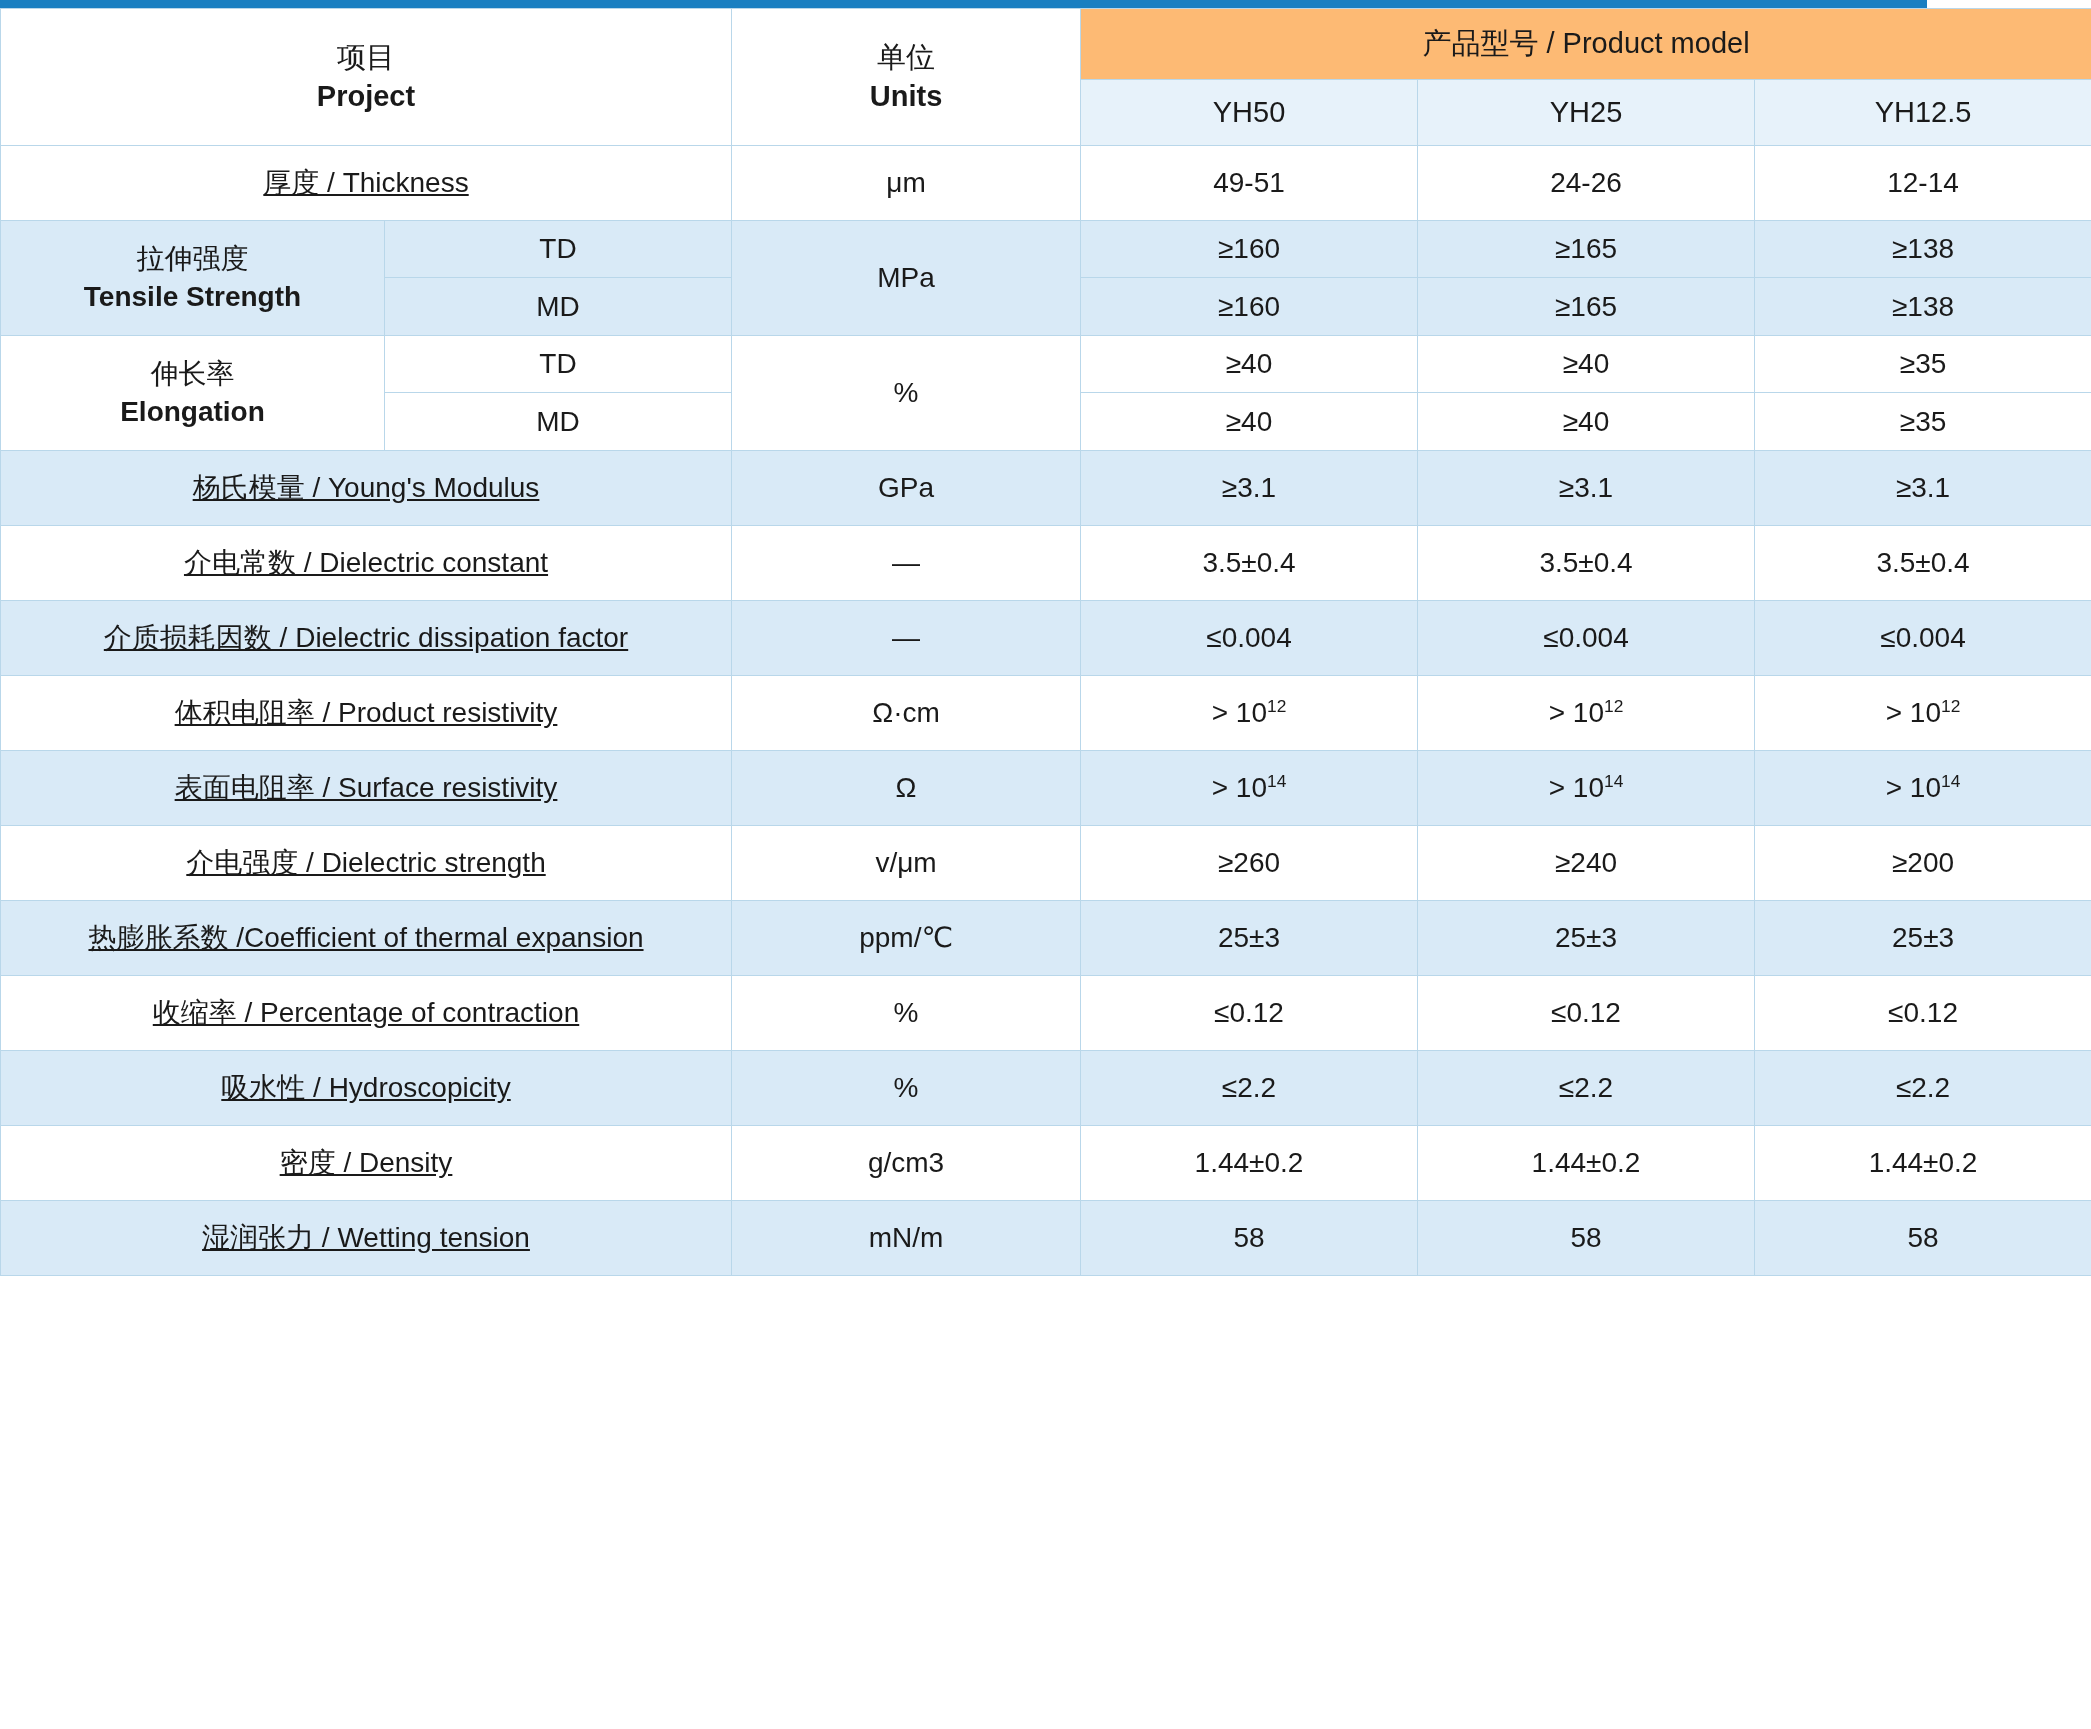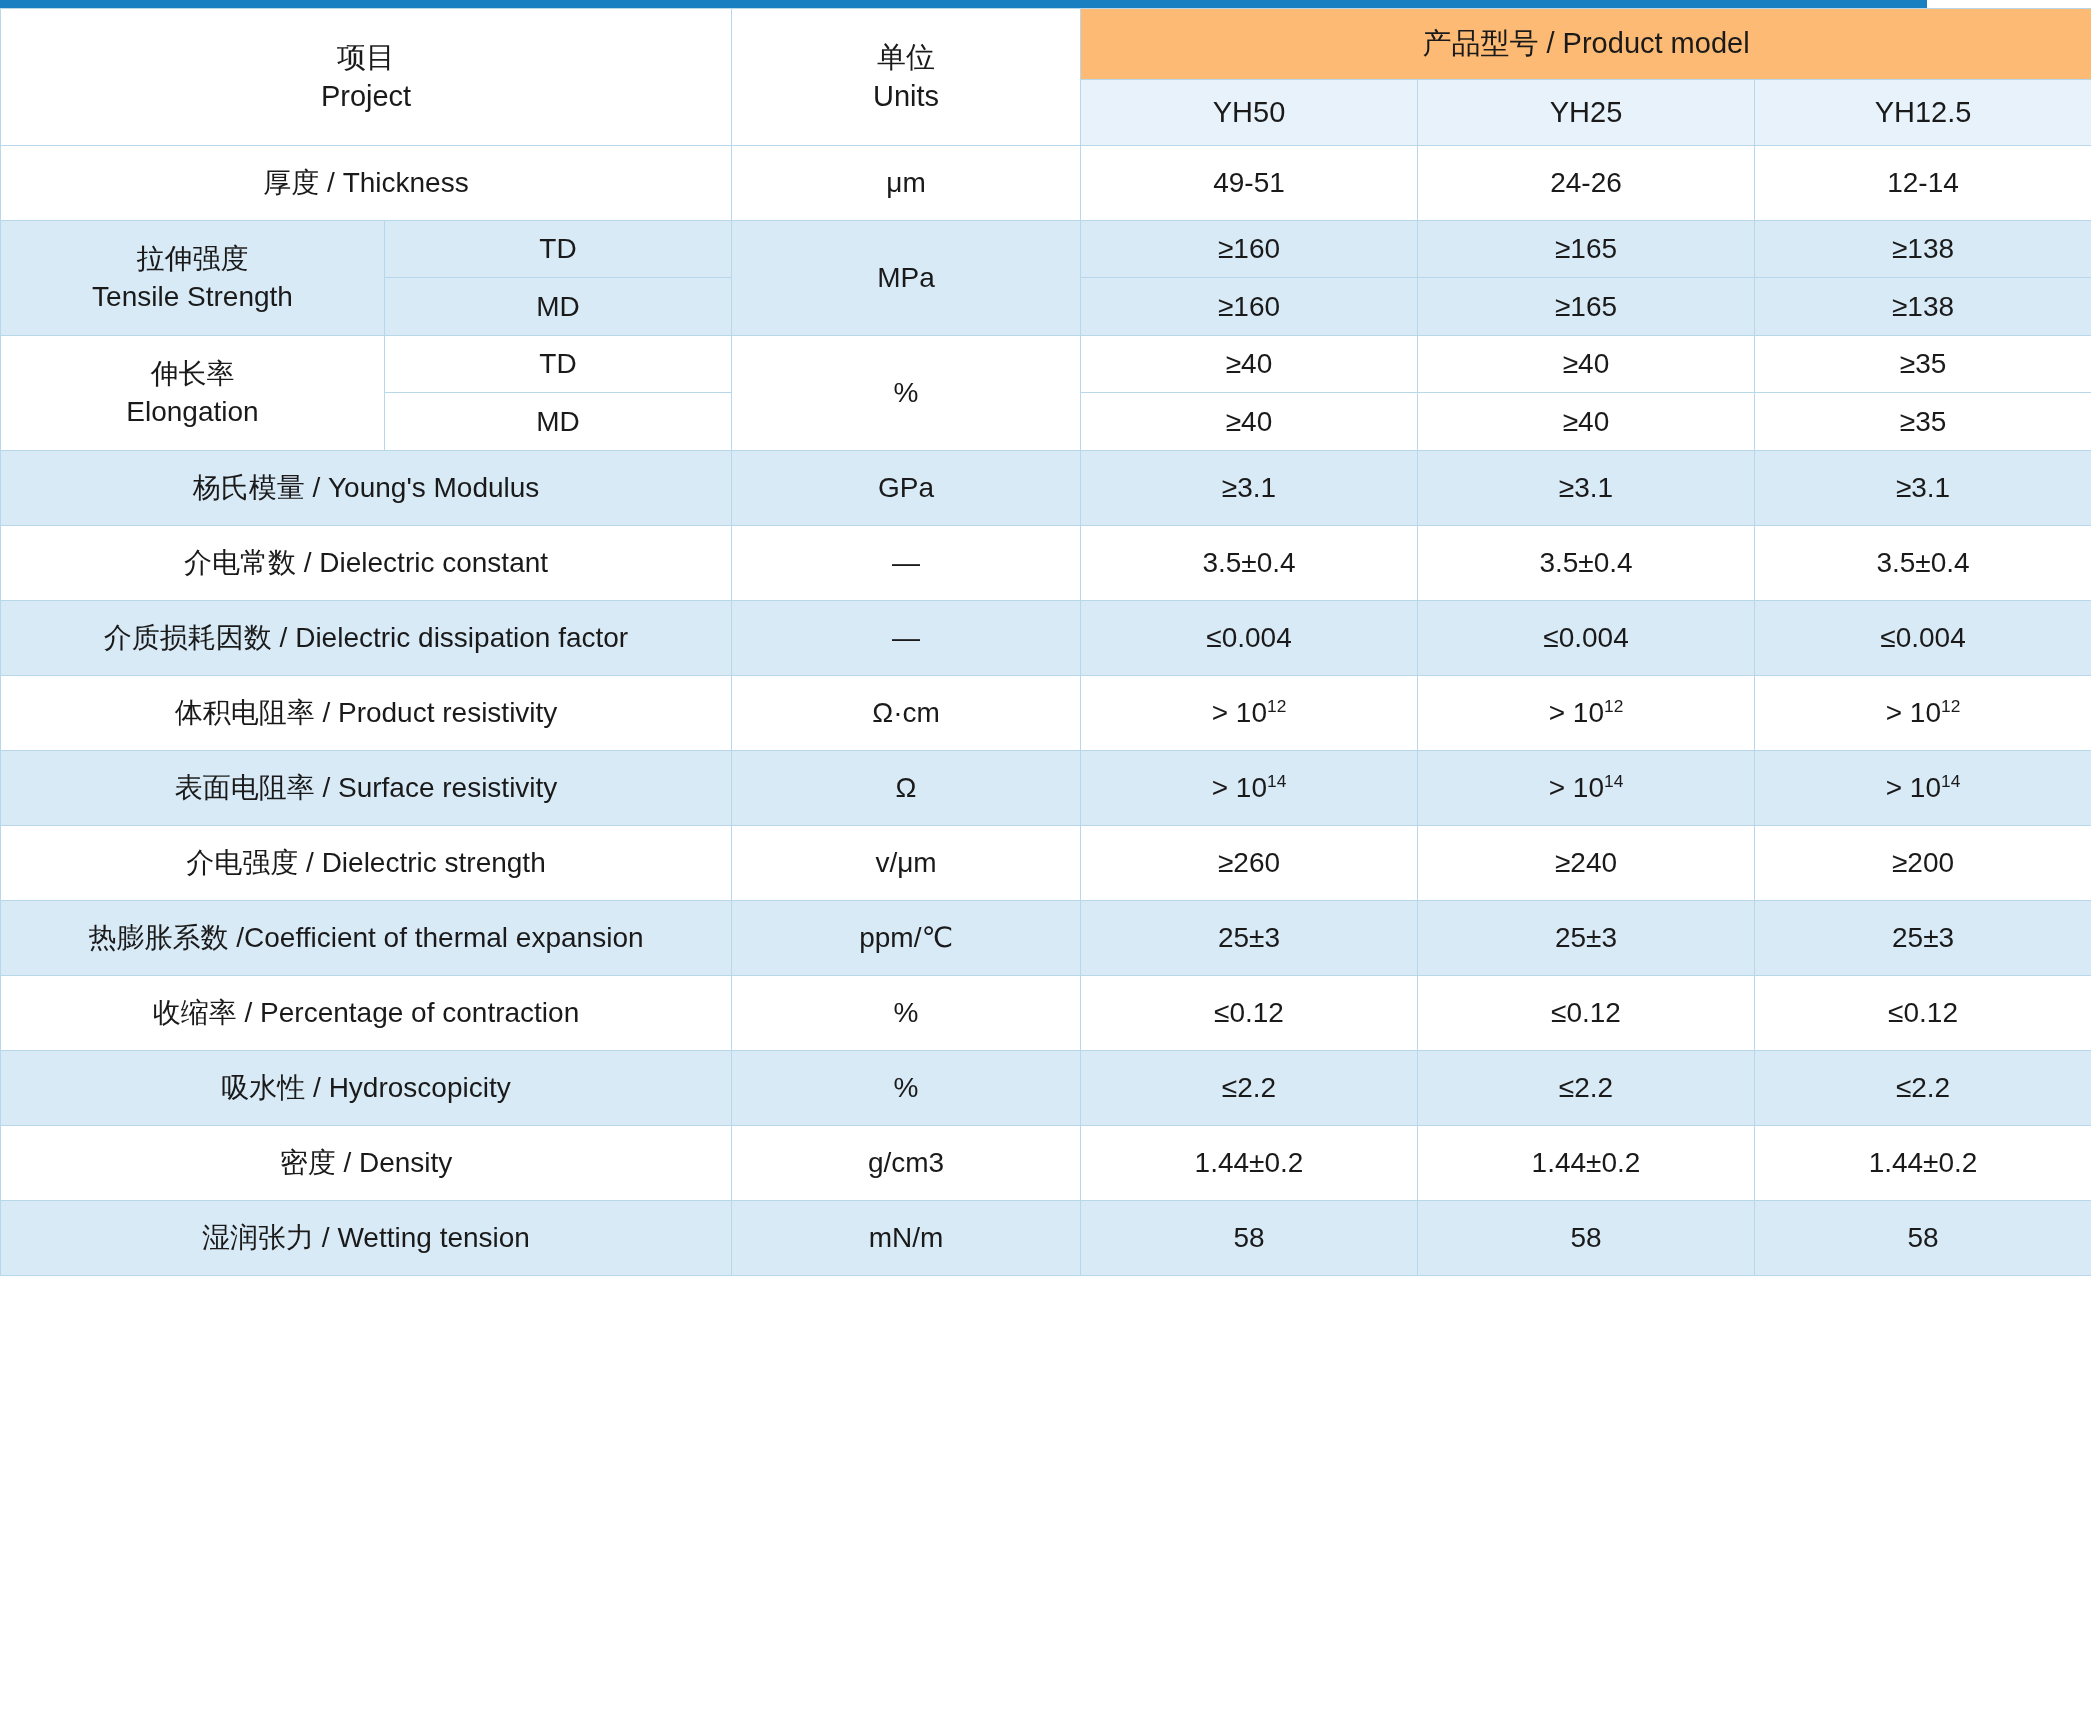--- a/index.html
+++ b/index.html
@@ -57,29 +57,29 @@
     font-size: 29px;
     padding: 15px 7.5px;
   }
   thead td.hdr-model-sub {
     background: #e7f2fa;
     font-size: 29px;
     padding: 13px 7.5px;
   }
   .two-line span { display: block; }
   .cell-zh { display: block; }
-  .cell-en { display: block; }
+  .cell-en { display: block; font-weight: bold; }
 
   .val { white-space: nowrap; }
   sup { font-size: 0.62em; vertical-align: super; }
 
   td.rowlabel {
     font-size: 28px;
   }
-  td.tall { height: 75px; }
+  td.tall { height: 75px; text-decoration: underline; }
 </style>
 </head>
 <body>
 
 <div class="sheet">
   <div class="top-rule"></div>
 
   <table class="spec">
     <colgroup>
       <col class="c-proj-a">

